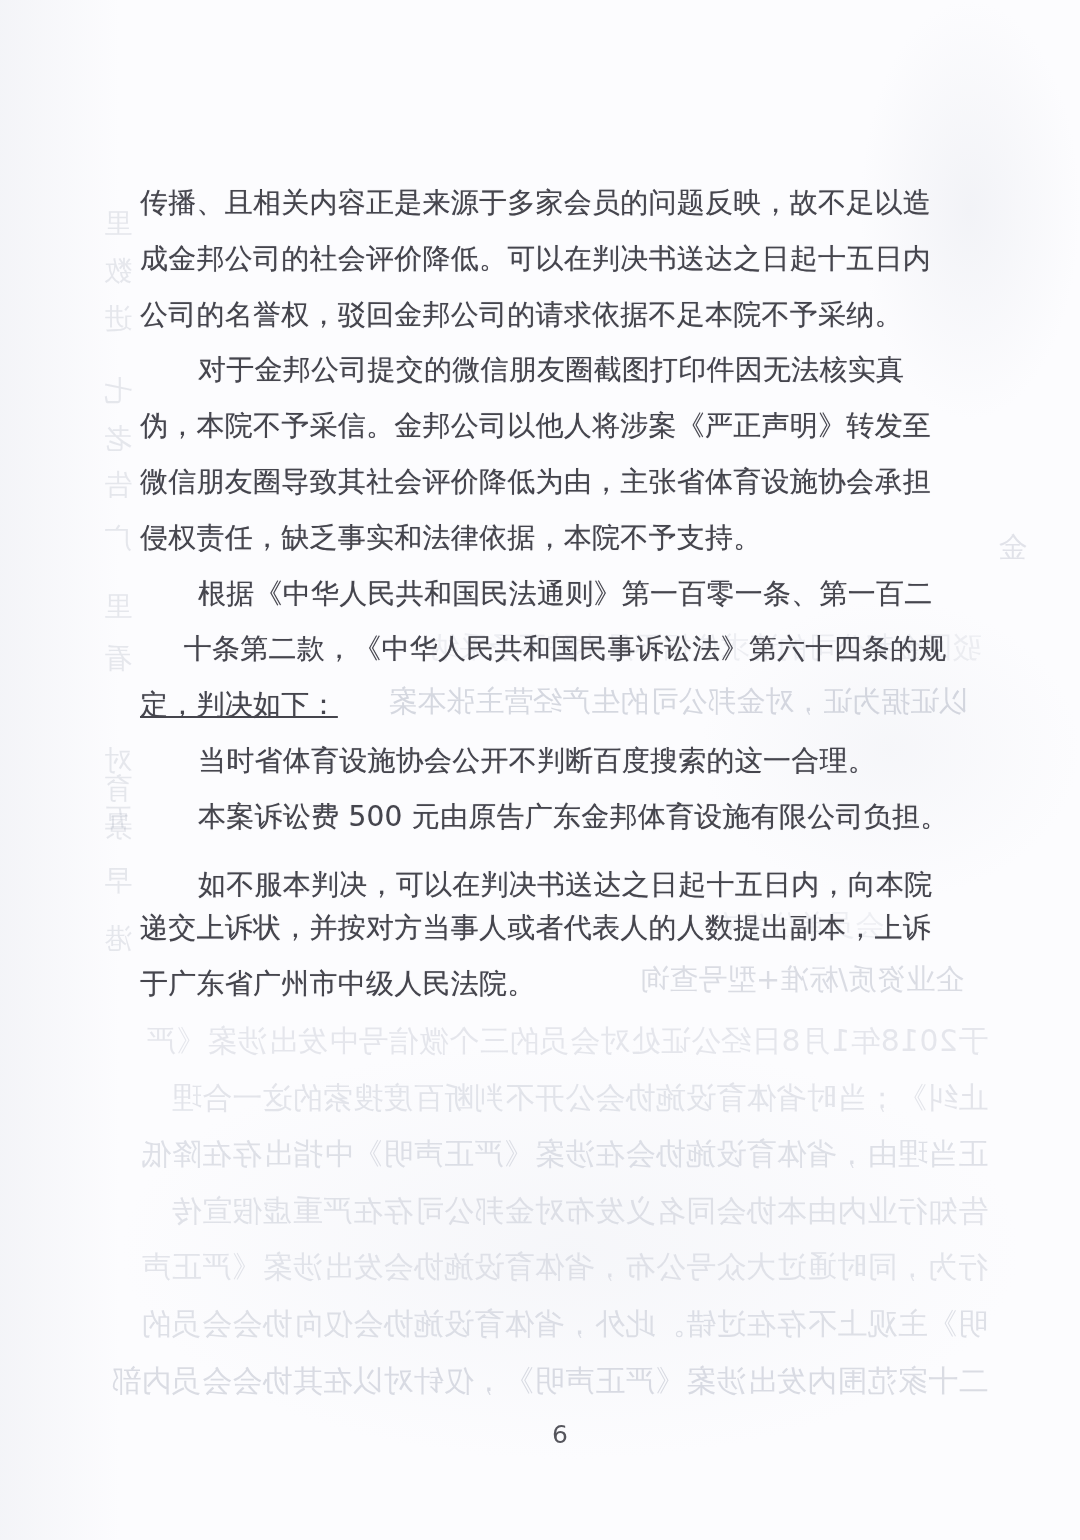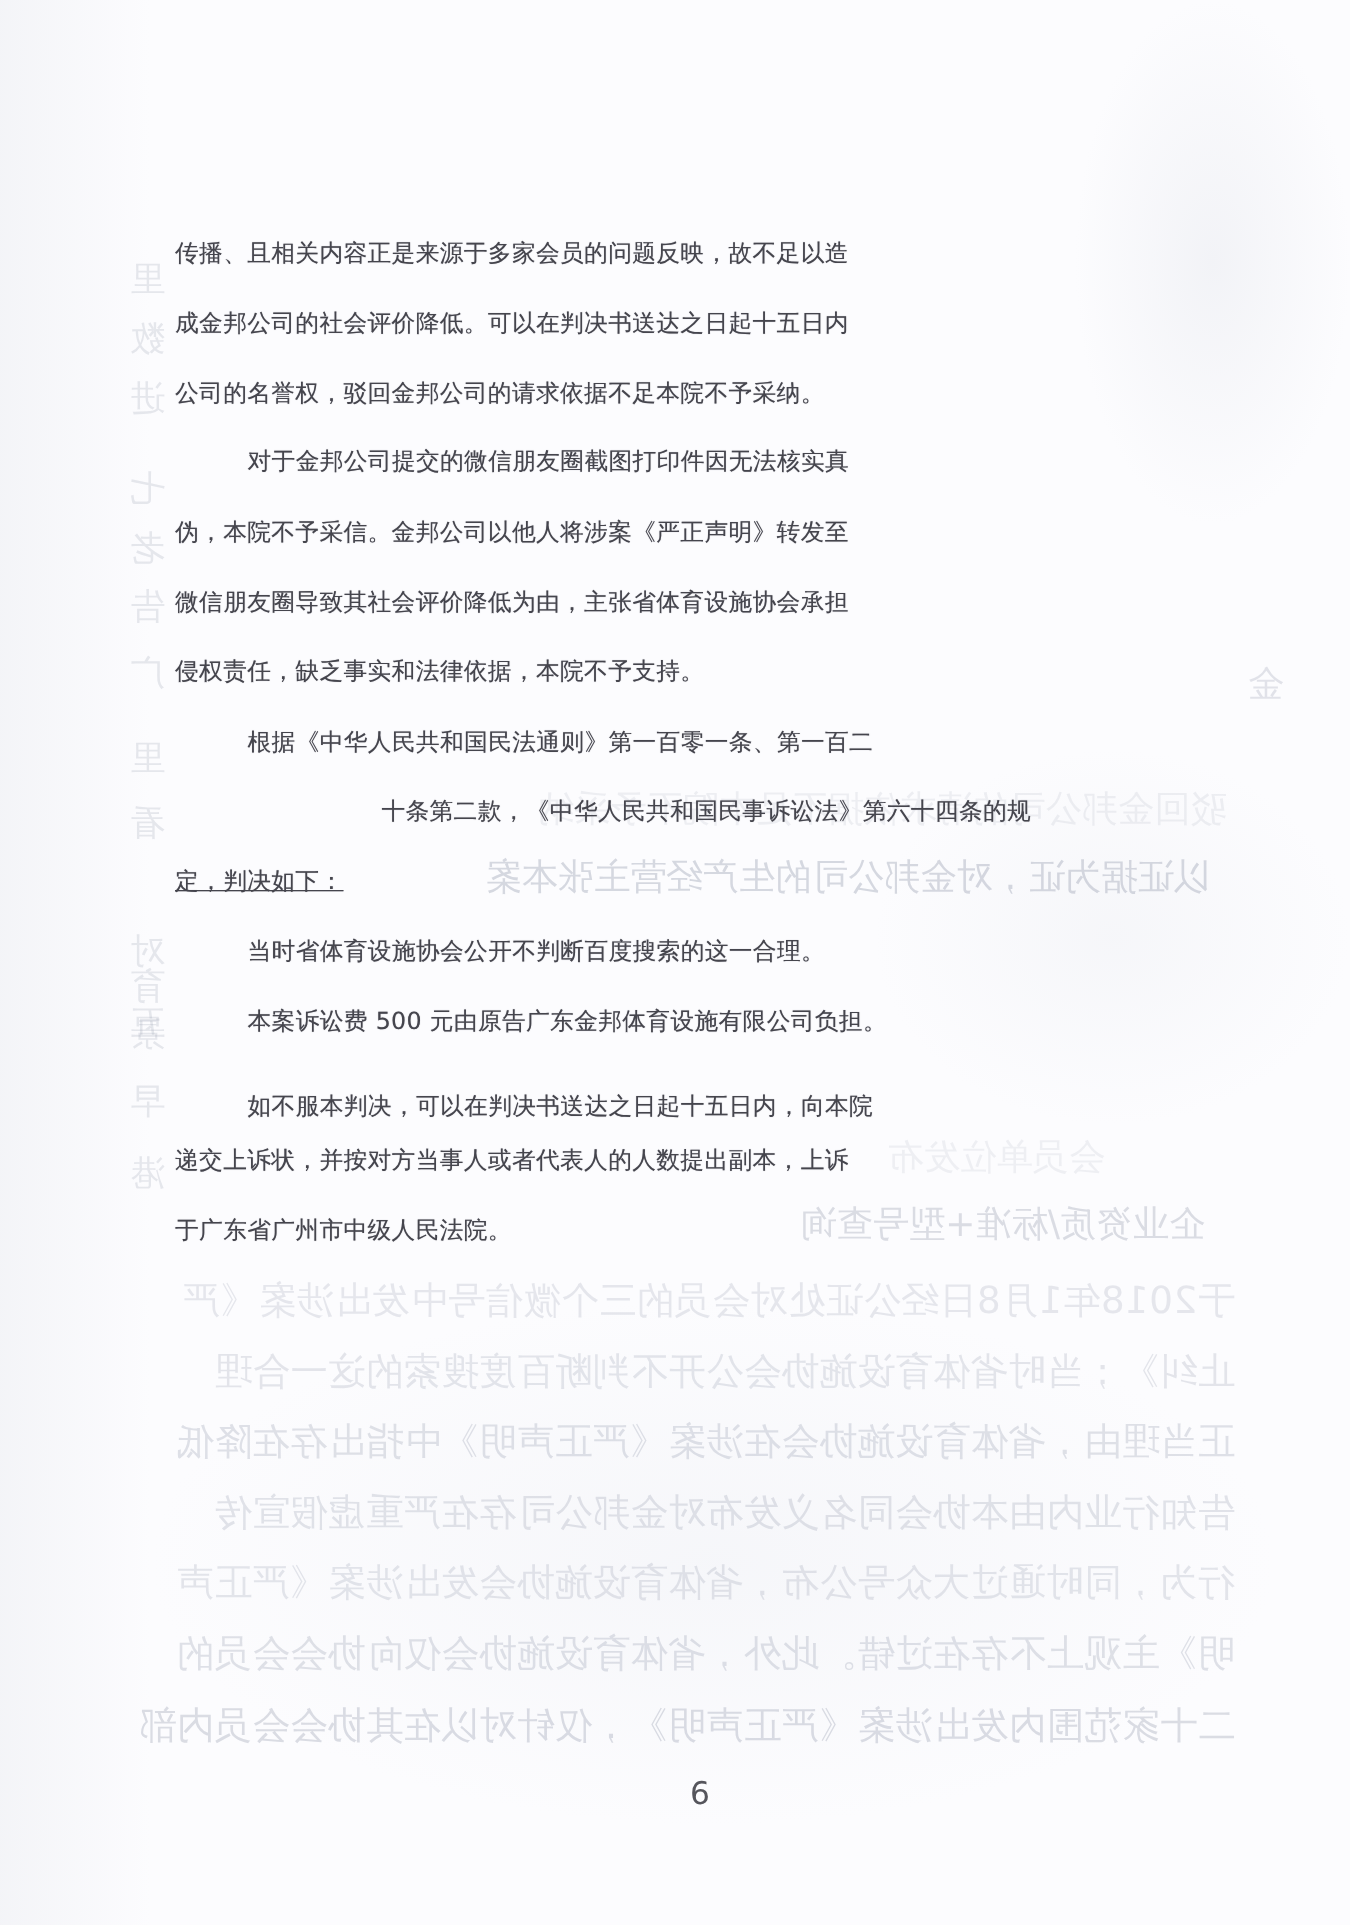--- a/index.html
+++ b/index.html
@@ -28,21 +28,21 @@
     background: radial-gradient(closest-side, rgba(236,238,243,0.4), rgba(236,238,243,0)); }
   .smudge.s4 { left: 700px; top: 600px; width: 380px; height: 300px;
     background: radial-gradient(closest-side, rgba(234,236,241,0.35), rgba(234,236,241,0)); }
 
   
   #main-text .text-line {
     position: absolute;
     left: 140px;
     width: 850px;
     white-space: nowrap;
-    font-size: 19px;
+    font-size: 28px;
     line-height: 40px;
     letter-spacing: 0.25px;
     color: #45454d;
     text-shadow: 0 0 0.7px rgba(80,80,92,0.55);
   }
   #main-text .text-line.indent { text-indent: 58px; }
 
   
   .bleed-line {
     position: absolute;
@@ -128,21 +128,21 @@
       <div class="margin-mark" style="top: 920px;">港</div>
     </div>
 
   <div id="main-text">
       <div class="text-line" style="top: 183px;">传播、且相关内容正是来源于多家会员的问题反映，故不足以造</div>
       <div class="text-line" style="top: 238.8px;">成金邦公司的社会评价降低。可以在判决书送达之日起十五日内</div>
       <div class="text-line" style="top: 294.6px;">公司的名誉权，驳回金邦公司的请求依据不足本院不予采纳。</div>
       <div class="text-line indent" style="top: 350.4px; font-family: Liberation Serif, serif;">对于金邦公司提交的微信朋友圈截图打印件因无法核实真</div>
       <div class="text-line" style="top: 406.2px;">伪，本院不予采信。金邦公司以他人将涉案《严正声明》转发至</div>
       <div class="text-line" style="top: 462px;">微信朋友圈导致其社会评价降低为由，主张省体育设施协会承担</div>
-      <div class="text-line" style="top: 517.8px; font-family: Liberation Mono, monospace;">侵权责任，缺乏事实和法律依据，本院不予支持。</div>
+      <div class="text-line" style="top: 517.8px;">侵权责任，缺乏事实和法律依据，本院不予支持。</div>
       <div class="text-line indent" style="top: 573.6px;">根据《中华人民共和国民法通则》第一百零一条、第一百二</div>
       <div class="text-line" style="top: 629.4px; text-align: center;">十条第二款，《中华人民共和国民事诉讼法》第六十四条的规</div>
       <div class="text-line" style="top: 685.2px; text-decoration: underline;">定，判决如下：</div>
       <div class="text-line indent" style="top: 741px;">当时省体育设施协会公开不判断百度搜索的这一合理。</div>
       <div class="text-line indent" style="top: 796.8px;">本案诉讼费 500 元由原告广东金邦体育设施有限公司负担。</div>
       <div class="text-line indent" style="top: 865px;">如不服本判决，可以在判决书送达之日起十五日内，向本院</div>
       <div class="text-line" style="top: 908.4px;">递交上诉状，并按对方当事人或者代表人的人数提出副本，上诉</div>
       <div class="text-line" style="top: 964.2px;">于广东省广州市中级人民法院。</div>
     </div>
 

